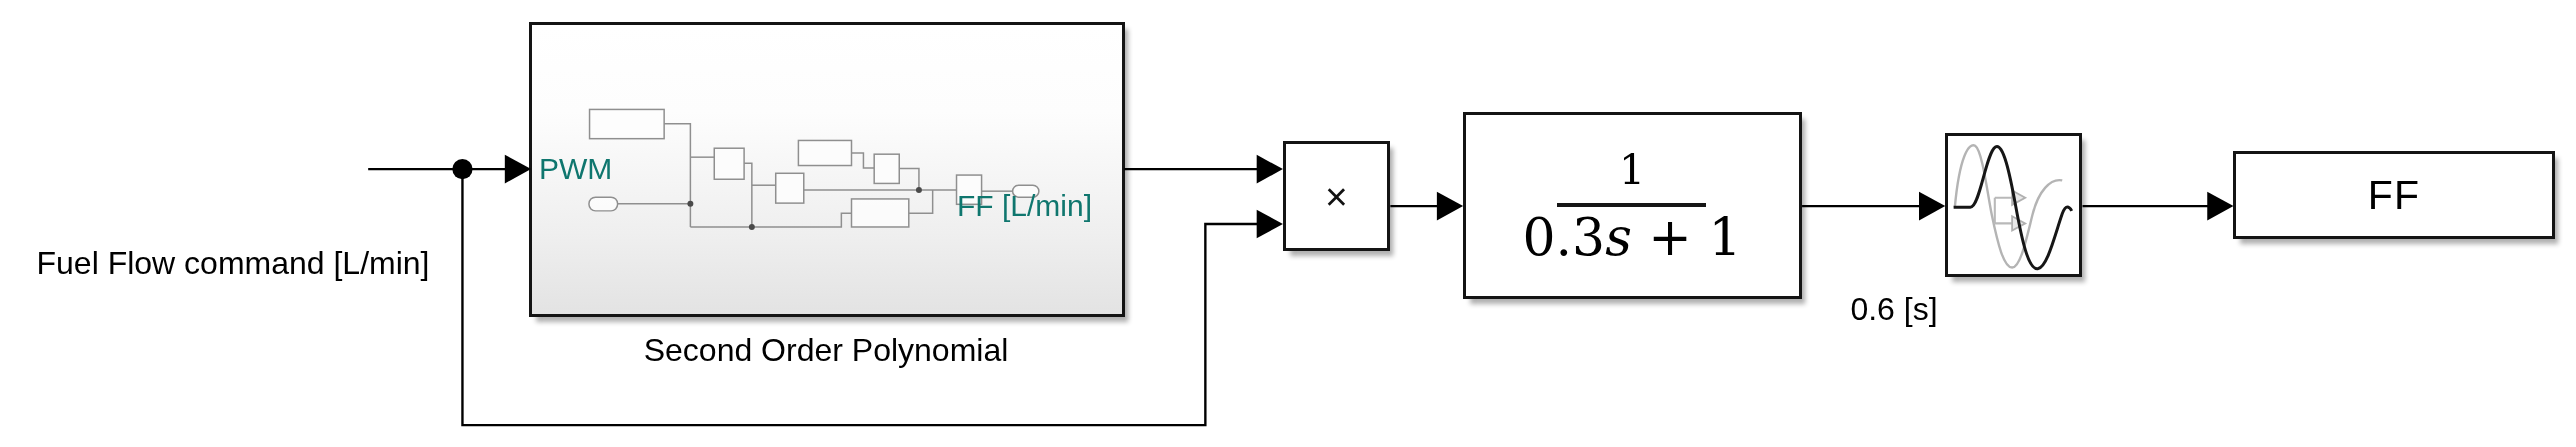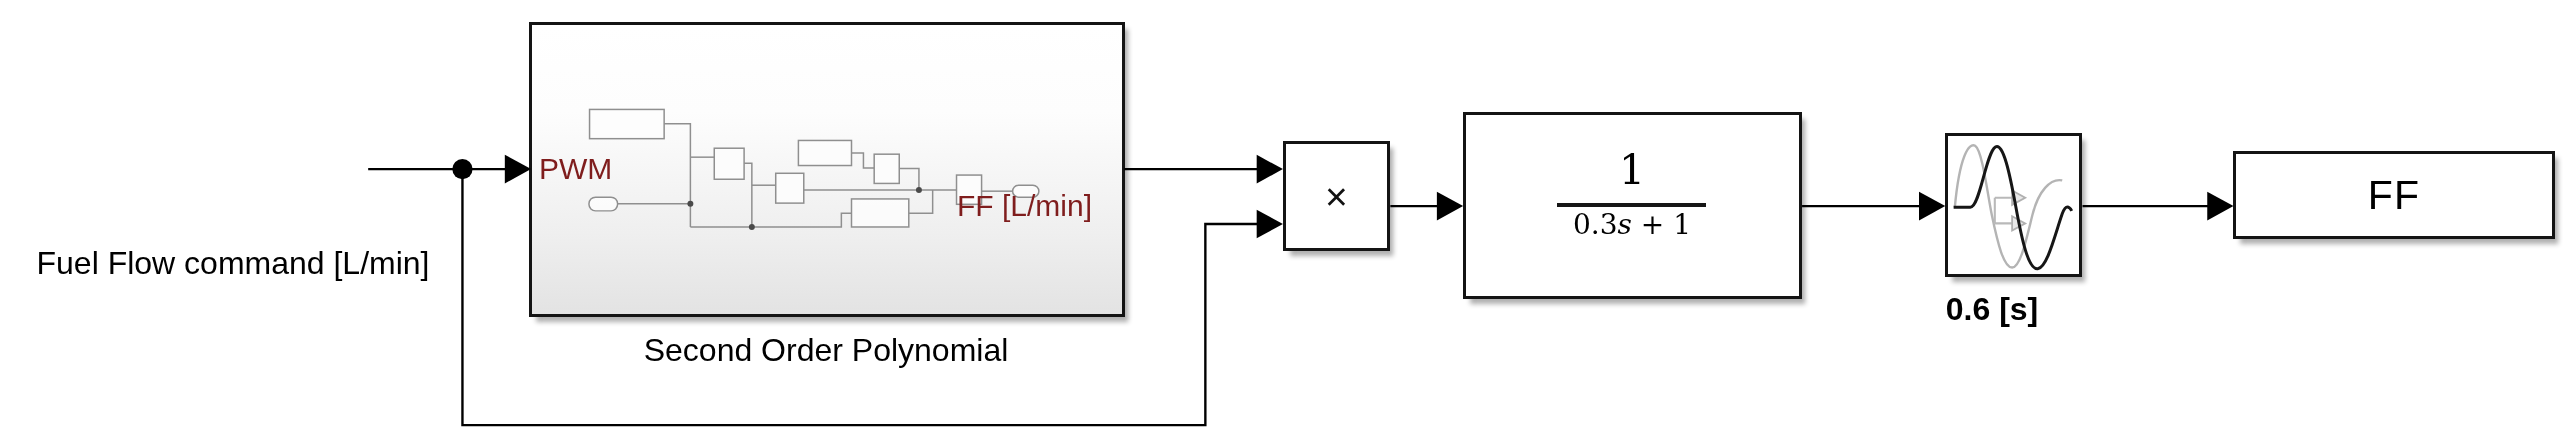--- a/index.html
+++ b/index.html
@@ -11,28 +11,28 @@
   .blk{position:absolute;background:#ffffff;border:3.6px solid #141414;
        box-shadow:5.4px 6px 4.8px -1.2px rgba(0,0,0,0.32);
        display:flex;align-items:center;justify-content:center;}
   .blk.thin{border-width:3px;}
   #blk-subsystem{background:linear-gradient(180deg,#ffffff 0%,#fdfdfd 30%,#efefef 72%,#e3e3e3 100%);}
 
   
   .blklabel{font-size:41px;letter-spacing:1.2px;color:#000;line-height:1;}
   .caption{position:absolute;transform:translateX(-50%);font-size:32px;color:#000;
            line-height:1.15;white-space:nowrap;}
-  .portlabel{position:absolute;font-size:30px;color:#7f1d1d;line-height:1;white-space:nowrap;}
+  .portlabel{position:absolute;font-size:30px;color:#0f766e;line-height:1;white-space:nowrap;}
   .op{font-size:39px;color:#111;line-height:1;}
 
   
   .tfmath{position:absolute;color:#000;font-family:"DejaVu Serif", serif;text-align:center;
           line-height:1;white-space:nowrap;}
   .tf-num{font-size:41px;}
-  .tf-den{font-size:28px;}
+  .tf-den{font-size:52px;}
   .tf-var{font-style:italic;}
   .fracbar{position:absolute;background:#161616;}
 
   svg.overlay{position:absolute;left:0;top:0;pointer-events:none;}
   svg.overlay [data-interactable="true"]{pointer-events:auto;}
 </style>
 </head>
 <body>
 
 <div class="stage" data-interactable="false">
@@ -117,16 +117,16 @@
   <div class="portlabel" style="left:539px;top:154px;" data-interactable="false">PWM</div>
 
   <div class="portlabel" style="left:955px;top:155px;width:137px;text-align:right;margin-top:36px;" data-interactable="false">FF [L/min]</div>
 
   <div class="tfmath tf-num" style="left:1632px;top:150px;transform:translateX(-50%);" data-interactable="false">1</div>
   <div class="fracbar" style="left:1557px;top:203px;width:149px;height:3.6px;" data-interactable="false"></div>
   <div class="tfmath tf-den" style="left:1632px;top:211px;transform:translateX(-50%);" data-interactable="false"><span data-interactable="false">0.3</span><span class="tf-var" data-interactable="false">s</span><span data-interactable="false"> + 1</span></div>
 
   <div class="caption" style="left:233px;top:245px;" data-interactable="true">Fuel Flow command [L/min]</div>
   <div class="caption" style="left:826px;top:332px;" data-interactable="true">Second Order Polynomial</div>
-  <div class="caption" style="left:1992px;top:291px;font-weight:bold;" data-interactable="true">0.6 [s]</div>
+  <div class="caption" style="left:1894px;top:291px;" data-interactable="true">0.6 [s]</div>
 
 </div>
 
 
 </body></html>

